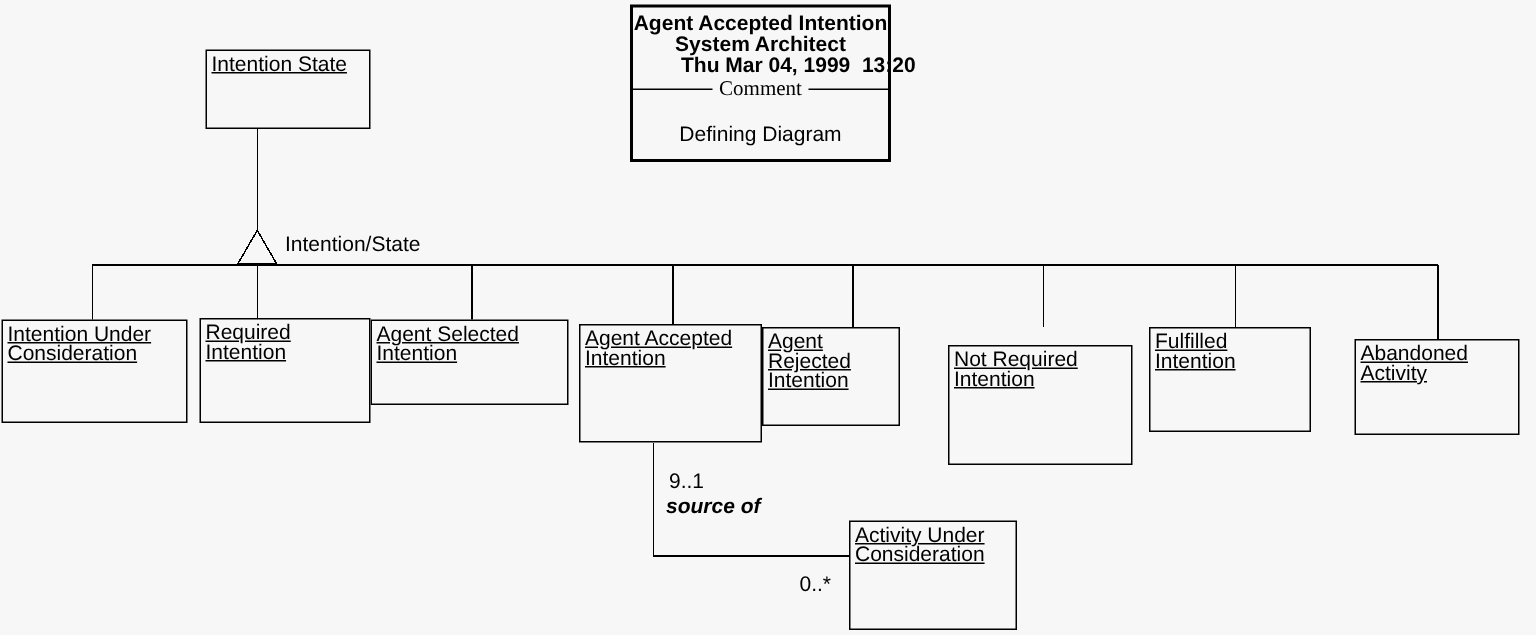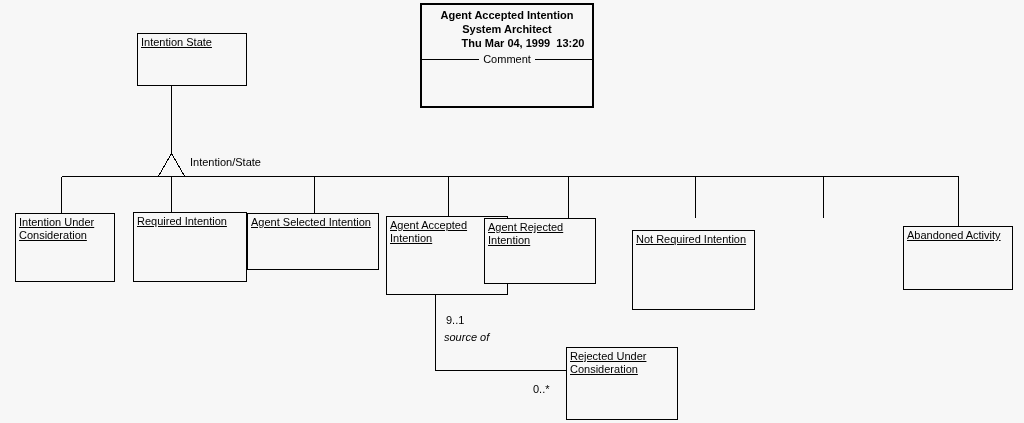--- a/index.html
+++ b/index.html
@@ -5,44 +5,44 @@
   html,body{margin:0;padding:0;}
   body{
     font-family:"Liberation Sans","DejaVu Sans",sans-serif;
     background:#f7f7f7;
   }
   .canvas{
     position:relative;
     width:1024px;height:423px;
     background:#f7f7f7;
     overflow:hidden;
-    font-size:11px;color:#000;
+    font-size:14px;color:#000;
   }
   .wires{position:absolute;left:0;top:0;width:1024px;height:423px;pointer-events:none;}
   .box{
     position:absolute;
     box-sizing:border-box;
     border:1px solid #000;
     background:#f7f7f7;
     line-height:13px;
   }
   .node{padding:2px 2px 0 3px;text-decoration:underline;}
   .title-box{
     border-width:2px;
     text-align:center;
     padding-top:3px;
     line-height:14px;
   }
   .bold{font-weight:bold;}
   .pre{white-space:pre;margin-left:32px;}
-  .sep{display:flex;align-items:center;margin-top:3px;margin-bottom:16px;line-height:13px;}
+  .sep{display:flex;align-items:center;margin-top:3px;margin-bottom:16px;line-height:13px;font-family:Liberation Serif, serif;}
   .sepline{flex:1;height:1px;background:#000;}
   .seplabel{margin:0 4px;}
   .lbl{position:absolute;line-height:13px;white-space:nowrap;}
-  .italic{font-style:italic;}
+  .italic{font-style:italic;font-weight:bold;}
 </style>
 </head>
 <body>
 
 <div class="canvas">
 
   <svg class="wires" width="1024" height="423" viewBox="0 0 1024 423" shape-rendering="crispEdges">
 
     <path d="M171.5,86 V154" stroke="#000" stroke-width="1" fill="none"></path>
 
@@ -65,33 +65,35 @@
 
   <div class="box title-box" style="left:420px;top:3px;width:174px;height:105px">
     <div class="bold">Agent Accepted Intention</div>
     <div class="bold">System Architect</div>
     <div class="bold pre">Thu Mar 04, 1999  13:20</div>
     <div class="sep">
       <span class="sepline"></span>
         <span class="seplabel">Comment</span>
         <span class="sepline"></span>
     </div>
+    <div>Defining Diagram</div>
   </div>
 
   <div class="box node" style="left:137px;top:33px;width:110px;height:53px">Intention State</div>
 
   <div class="lbl" style="left:190px;top:156px">Intention/State</div>
 
-  <div class="box node" style="left:15px;top:213px;width:100px;height:69px">Intention Under Consideration</div>
+  <div class="box node" style="left:1px;top:213px;width:124px;height:69px">Intention Under Consideration</div>
   <div class="box node" style="left:133px;top:212px;width:114px;height:70px">Required Intention</div>
   <div class="box node" style="left:247px;top:213px;width:132px;height:57px">Agent Selected Intention</div>
   <div class="box node" style="left:386px;top:216px;width:122px;height:79px">Agent Accepted Intention</div>
-  <div class="box node" style="left:484px;top:218px;width:112px;height:66px">Agent Rejected Intention</div>
+  <div class="box node" style="left:508px;top:218px;width:92px;height:66px">Agent Rejected Intention</div>
   <div class="box node" style="left:632px;top:230px;width:123px;height:80px">Not Required Intention</div>
+  <div class="box node" style="left:766px;top:218px;width:108px;height:70px">Fulfilled Intention</div>
   <div class="box node" style="left:903px;top:226px;width:110px;height:64px">Abandoned Activity</div>
 
   <div class="lbl" style="left:446px;top:314px">9..1</div>
   <div class="lbl italic" style="left:444px;top:331px">source of</div>
   <div class="lbl" style="left:533px;top:383px">0..*</div>
 
-  <div class="box node" style="left:566px;top:347px;width:112px;height:73px">Rejected Under Consideration</div>
+  <div class="box node" style="left:566px;top:347px;width:112px;height:73px">Activity Under Consideration</div>
 
 </div>
 
 </body></html>

